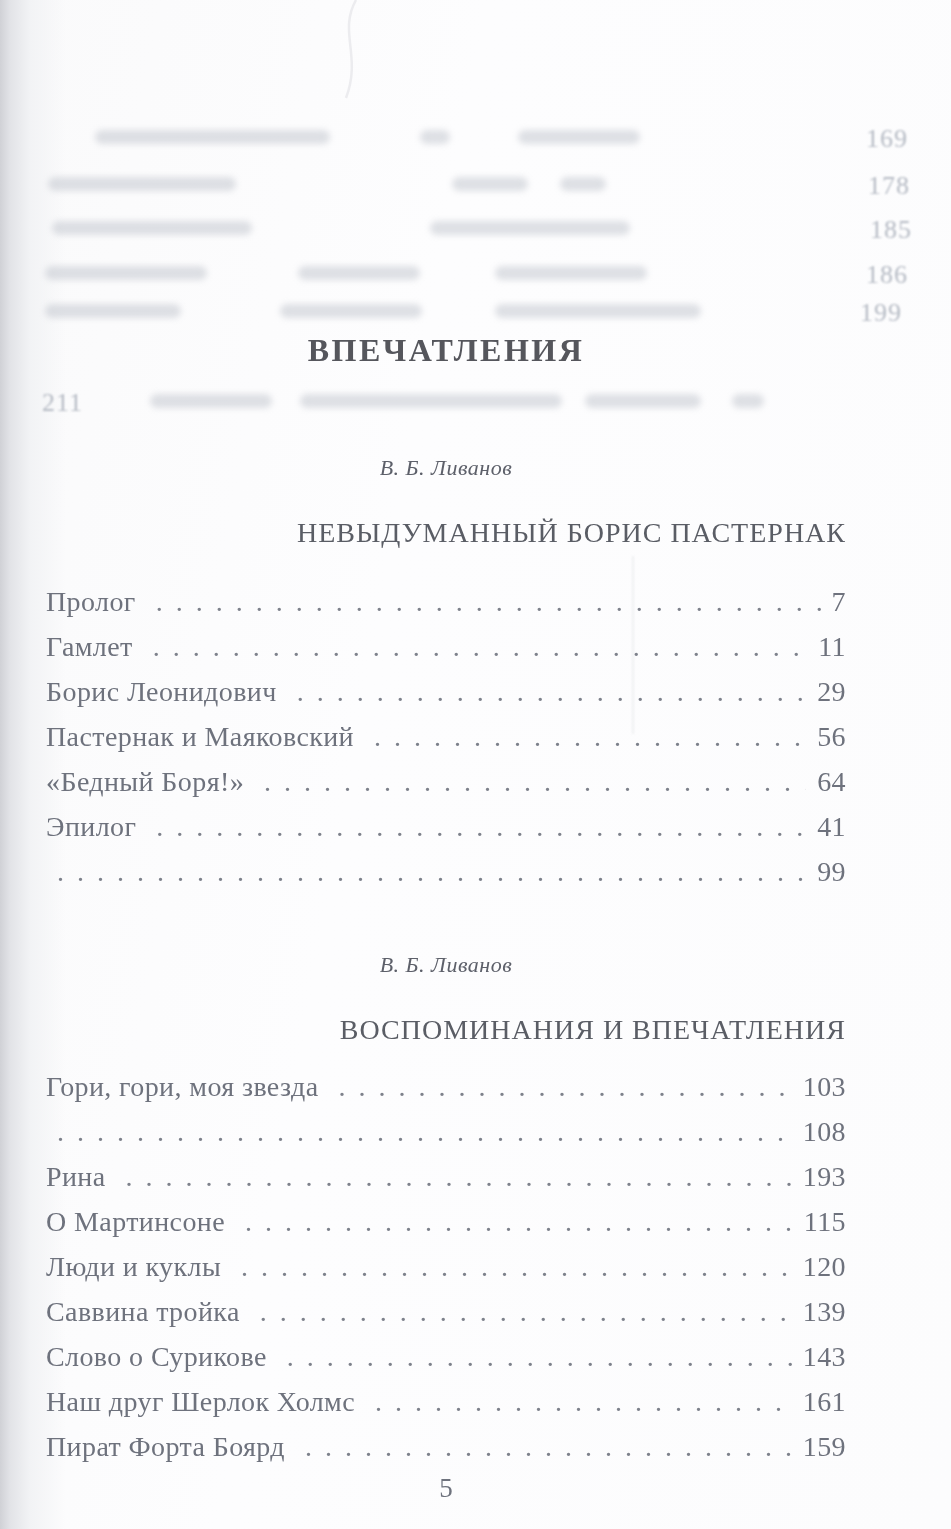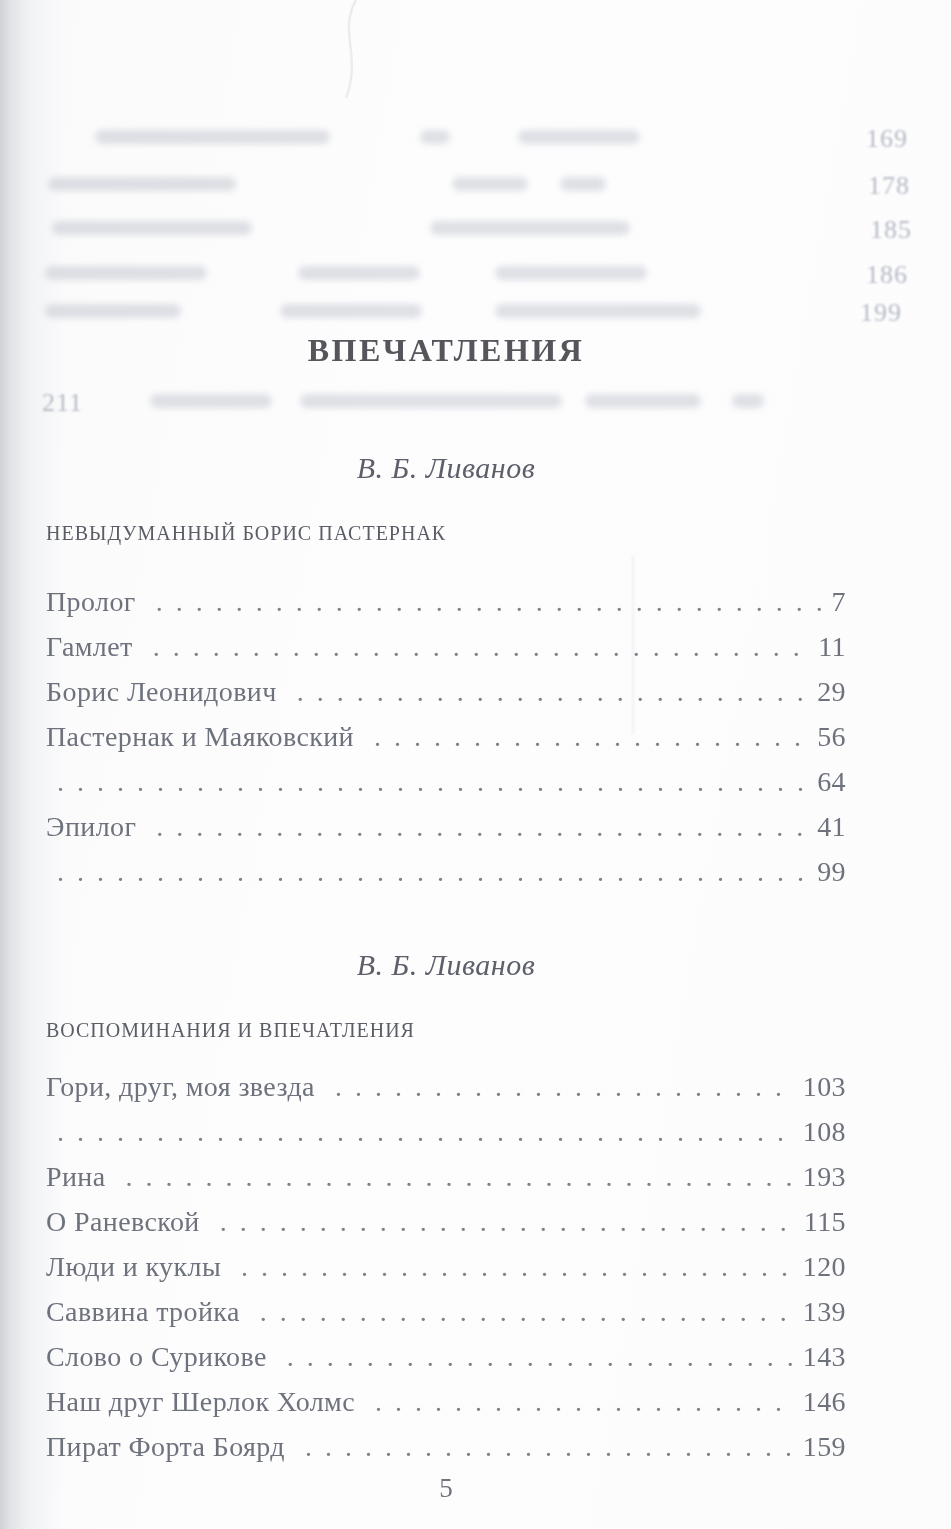--- a/index.html
+++ b/index.html
@@ -31,26 +31,26 @@
     position:absolute;top:0;font-size:26px;line-height:30px;color:#a9afba;
     filter:blur(1.1px);opacity:.85;letter-spacing:1px;
   }
   
   .content{position:absolute;left:46px;top:330px;width:800px;}
   .title{
     margin:0;font-size:32px;line-height:40px;font-weight:bold;
     letter-spacing:2.5px;text-align:center;color:#55565c;
   }
   .author{
-    margin:81px 0 0;font-style:italic;font-size:30px;line-height:34px;
+    margin:81px 0 0;font-style:italic;font-size:22px;line-height:34px;
     text-align:center;color:#5d606a;letter-spacing:0.5px;
   }
   .author.second{margin-top:54px;}
   .heading{
-    margin:31px 0 0;font-size:20px;line-height:34px;text-align:left;
+    margin:31px 0 0;font-size:28px;line-height:34px;text-align:right;
     color:#5a5d65;letter-spacing:1px;font-weight:normal;
   }
   .entries{margin-top:29px;}
   .entries.second{margin-top:17px;}
   .row{
     display:flex;align-items:baseline;height:45px;line-height:45px;
     font-size:28px;color:#6e727d;letter-spacing:0.4px;gap:9px;
   }
   .row .label{white-space:nowrap;}
   .row .dots{
@@ -139,20 +139,21 @@
     <span class="pg">29</span>
   </div>
 
   <div class="row">
     <span class="label">Пастернак и Маяковский</span>
     <span class="dots">......................................................................</span>
     <span class="pg">56</span>
   </div>
 
   <div class="row">
+    <span class="label">«Бедный Боря!»</span>
     <span class="dots">......................................................................</span>
     <span class="pg">64</span>
   </div>
 
   <div class="row">
     <span class="label">Эпилог</span>
     <span class="dots">......................................................................</span>
     <span class="pg">41</span>
   </div>
 
@@ -161,38 +162,38 @@
     <span class="pg">99</span>
   </div>
 </div>
   </section>
 
   <section>
     <div class="author second">В. Б. Ливанов</div>
     <div class="heading">ВОСПОМИНАНИЯ И ВПЕЧАТЛЕНИЯ</div>
     <div class="entries second">
   <div class="row">
-    <span class="label">Гори, друг, моя звезда</span>
+    <span class="label">Гори, гори, моя звезда</span>
     <span class="dots">......................................................................</span>
     <span class="pg">103</span>
   </div>
 
   <div class="row">
     <span class="dots">......................................................................</span>
     <span class="pg">108</span>
   </div>
 
   <div class="row">
     <span class="label">Рина</span>
     <span class="dots">......................................................................</span>
     <span class="pg">193</span>
   </div>
 
   <div class="row">
-    <span class="label">О Раневской</span>
+    <span class="label">О Мартинсоне</span>
     <span class="dots">......................................................................</span>
     <span class="pg">115</span>
   </div>
 
   <div class="row">
     <span class="label">Люди и куклы</span>
     <span class="dots">......................................................................</span>
     <span class="pg">120</span>
   </div>
 
@@ -204,21 +205,21 @@
 
   <div class="row">
     <span class="label">Слово о Сурикове</span>
     <span class="dots">......................................................................</span>
     <span class="pg">143</span>
   </div>
 
   <div class="row">
     <span class="label">Наш друг Шерлок Холмс</span>
     <span class="dots">......................................................................</span>
-    <span class="pg">146</span>
+    <span class="pg">161</span>
   </div>
 
   <div class="row">
     <span class="label">Пират Форта Боярд</span>
     <span class="dots">......................................................................</span>
     <span class="pg">159</span>
   </div>
 </div>
   </section>
 </div>

